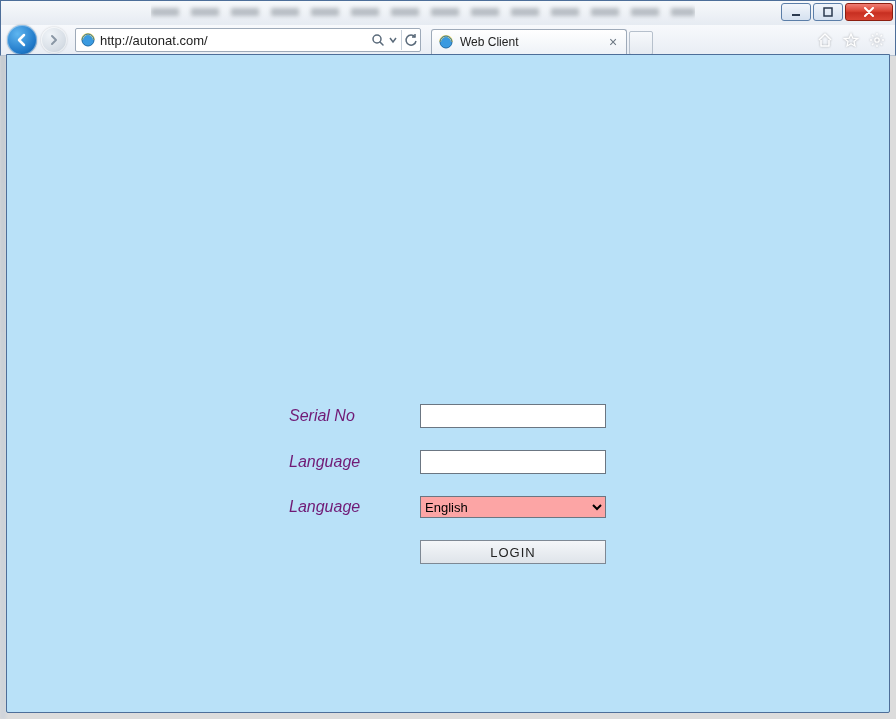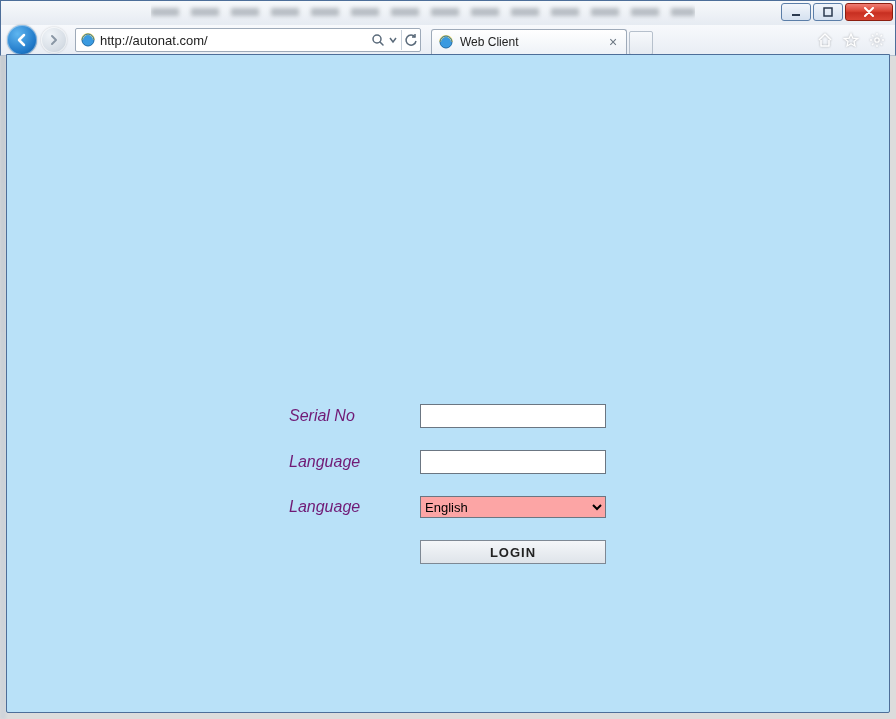--- a/index.html
+++ b/index.html
@@ -323,21 +323,20 @@
   }
   .login-btn {
     width: 186px;
     height: 24px;
     border: 1px solid #7e8894;
     background: linear-gradient(to bottom, #f4f6f9, #dfe4ea);
     font-size: 13px;
     letter-spacing: 1px;
     color: #222;
     cursor: pointer;
-    font-weight: bold;
   }
 
   
   .ie-page-icon svg { display:block; }
 
 </style>
 </head>
 <body>
 
 <div class="bg-blur"></div>

